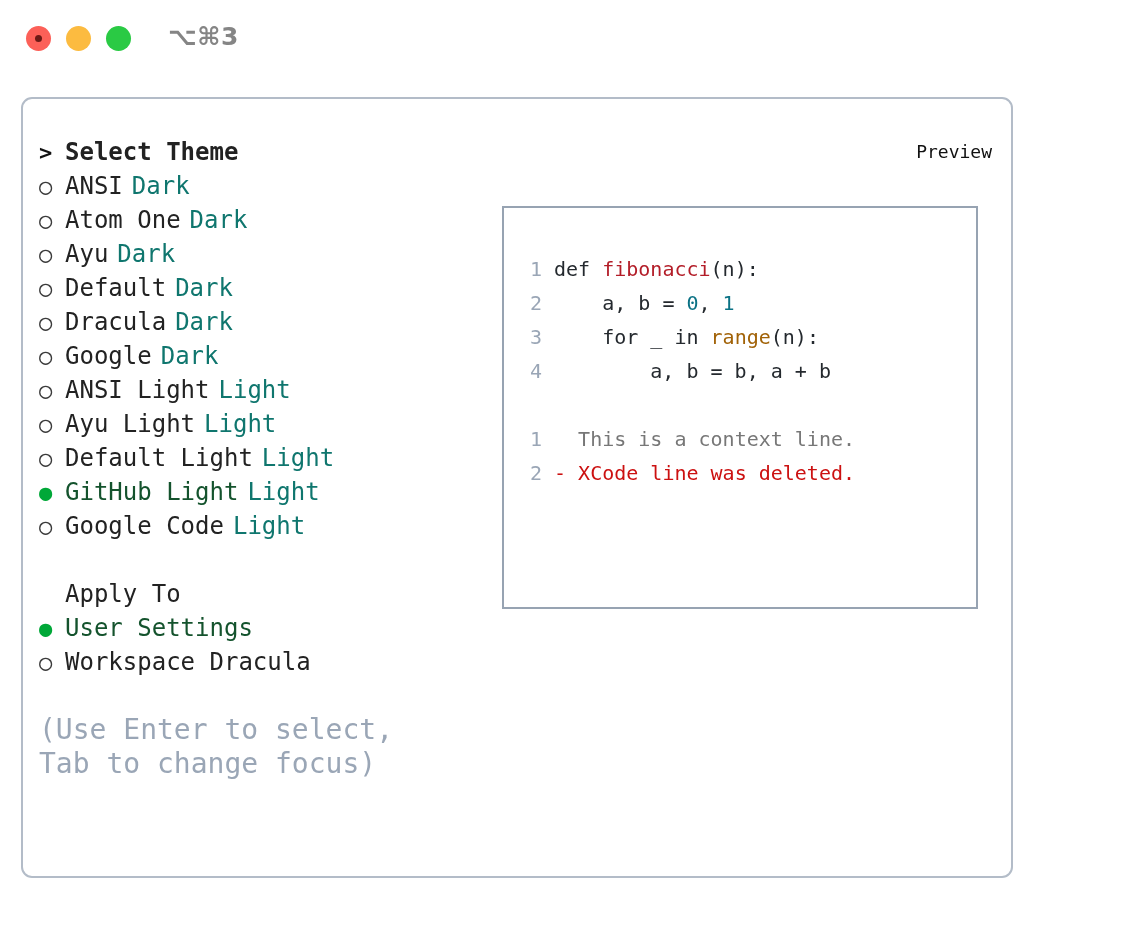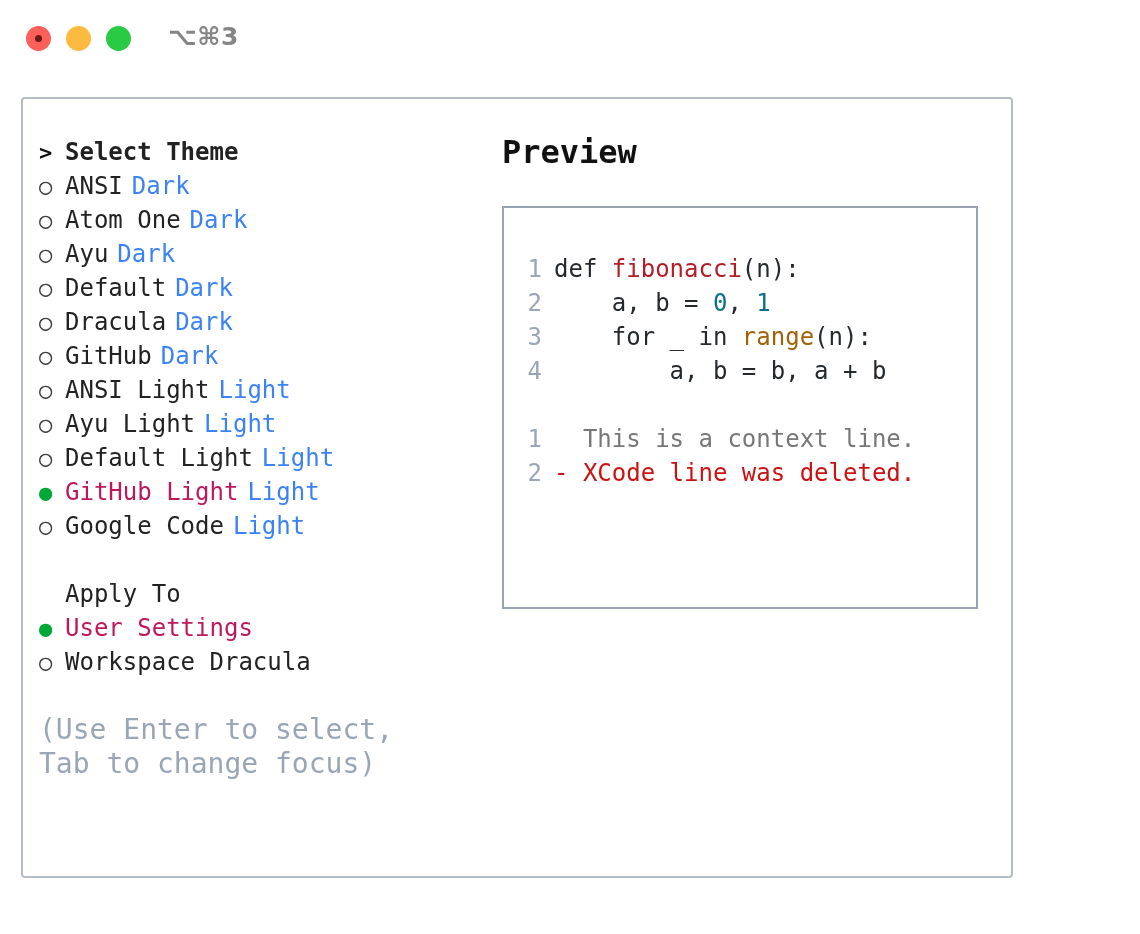--- a/index.html
+++ b/index.html
@@ -63,21 +63,21 @@
   }
 
   
   #panel {
     position: absolute;
     left: 21px;
     top: 97px;
     width: 992px;
     height: 781px;
     border: 2px solid #b3bcc8;
-    border-radius: 4px;
+    border-radius: 11px;
     box-sizing: border-box;
     background: #ffffff;
   }
 
   
   #left-col {
     position: absolute;
     left: 16px;
     top: 36px;
     width: 450px;
@@ -102,23 +102,23 @@
   }
   .marker.sel {
     color: #00a838;
   }
   .marker.caret {
     color: #111111;
     font-weight: 700;
   }
   .marker.blank { color: transparent; }
   .row .label { color: #222222; }
-  .row.selected .label { color: #be185d; }
+  .row.selected .label { color: #14532d; }
   .row .tag {
-    color: #3b82f6;
+    color: #0f766e;
     margin-left: 9px;
   }
   #spacer-1 { height: 34px; }
   #spacer-2 { height: 34px; }
   #hint {
     margin-top: 0;
     font-size: 28px;
     line-height: 34px;
     color: #9aa6b6;
     width: 410px;
@@ -126,37 +126,38 @@
   }
 
   
   #right-col {
     position: absolute;
     left: 479px;
     top: 36px;
     width: 490px;
   }
   #preview-title {
-    font-size: 32px;
-    font-weight: 700;
+    font-size: 18px;
+    font-weight: 400;
     color: #111111;
     line-height: 34px;
     height: 34px;
+    text-align: right;
   }
   #preview-box {
     margin-top: 37px;
     width: 476px;
     height: 403px;
     border: 2px solid #97a3b2;
     box-sizing: border-box;
     background: #ffffff;
     padding: 44px 0 0 0;
   }
   .code-line {
-    font-size: 24px;
+    font-size: 20px;
     line-height: 34px;
     height: 34px;
     white-space: pre;
     color: #24292e;
     padding-left: 16px;
   }
   .ln {
     display: inline-block;
     width: 22px;
     text-align: right;
@@ -188,21 +189,21 @@
     <div id="left-col">
       <div class="row header">
         <span class="marker caret">&gt;</span><span class="label">Select Theme</span>
       </div>
       <div id="theme-list">
           <div class="row"><span class="marker">○</span><span class="label">ANSI</span><span class="tag">Dark</span></div>
           <div class="row"><span class="marker">○</span><span class="label">Atom One</span><span class="tag">Dark</span></div>
           <div class="row"><span class="marker">○</span><span class="label">Ayu</span><span class="tag">Dark</span></div>
           <div class="row"><span class="marker">○</span><span class="label">Default</span><span class="tag">Dark</span></div>
           <div class="row"><span class="marker">○</span><span class="label">Dracula</span><span class="tag">Dark</span></div>
-          <div class="row"><span class="marker">○</span><span class="label">GitHub</span><span class="tag">Dark</span></div>
+          <div class="row"><span class="marker">○</span><span class="label">Google</span><span class="tag">Dark</span></div>
           <div class="row"><span class="marker">○</span><span class="label">ANSI Light</span><span class="tag">Light</span></div>
           <div class="row"><span class="marker">○</span><span class="label">Ayu Light</span><span class="tag">Light</span></div>
           <div class="row"><span class="marker">○</span><span class="label">Default Light</span><span class="tag">Light</span></div>
           <div class="row selected"><span class="marker sel">●</span><span class="label">GitHub Light</span><span class="tag">Light</span></div>
           <div class="row"><span class="marker">○</span><span class="label">Google Code</span><span class="tag">Light</span></div>
         </div>
 
       <div id="spacer-1"></div>
 
       <div class="row">

